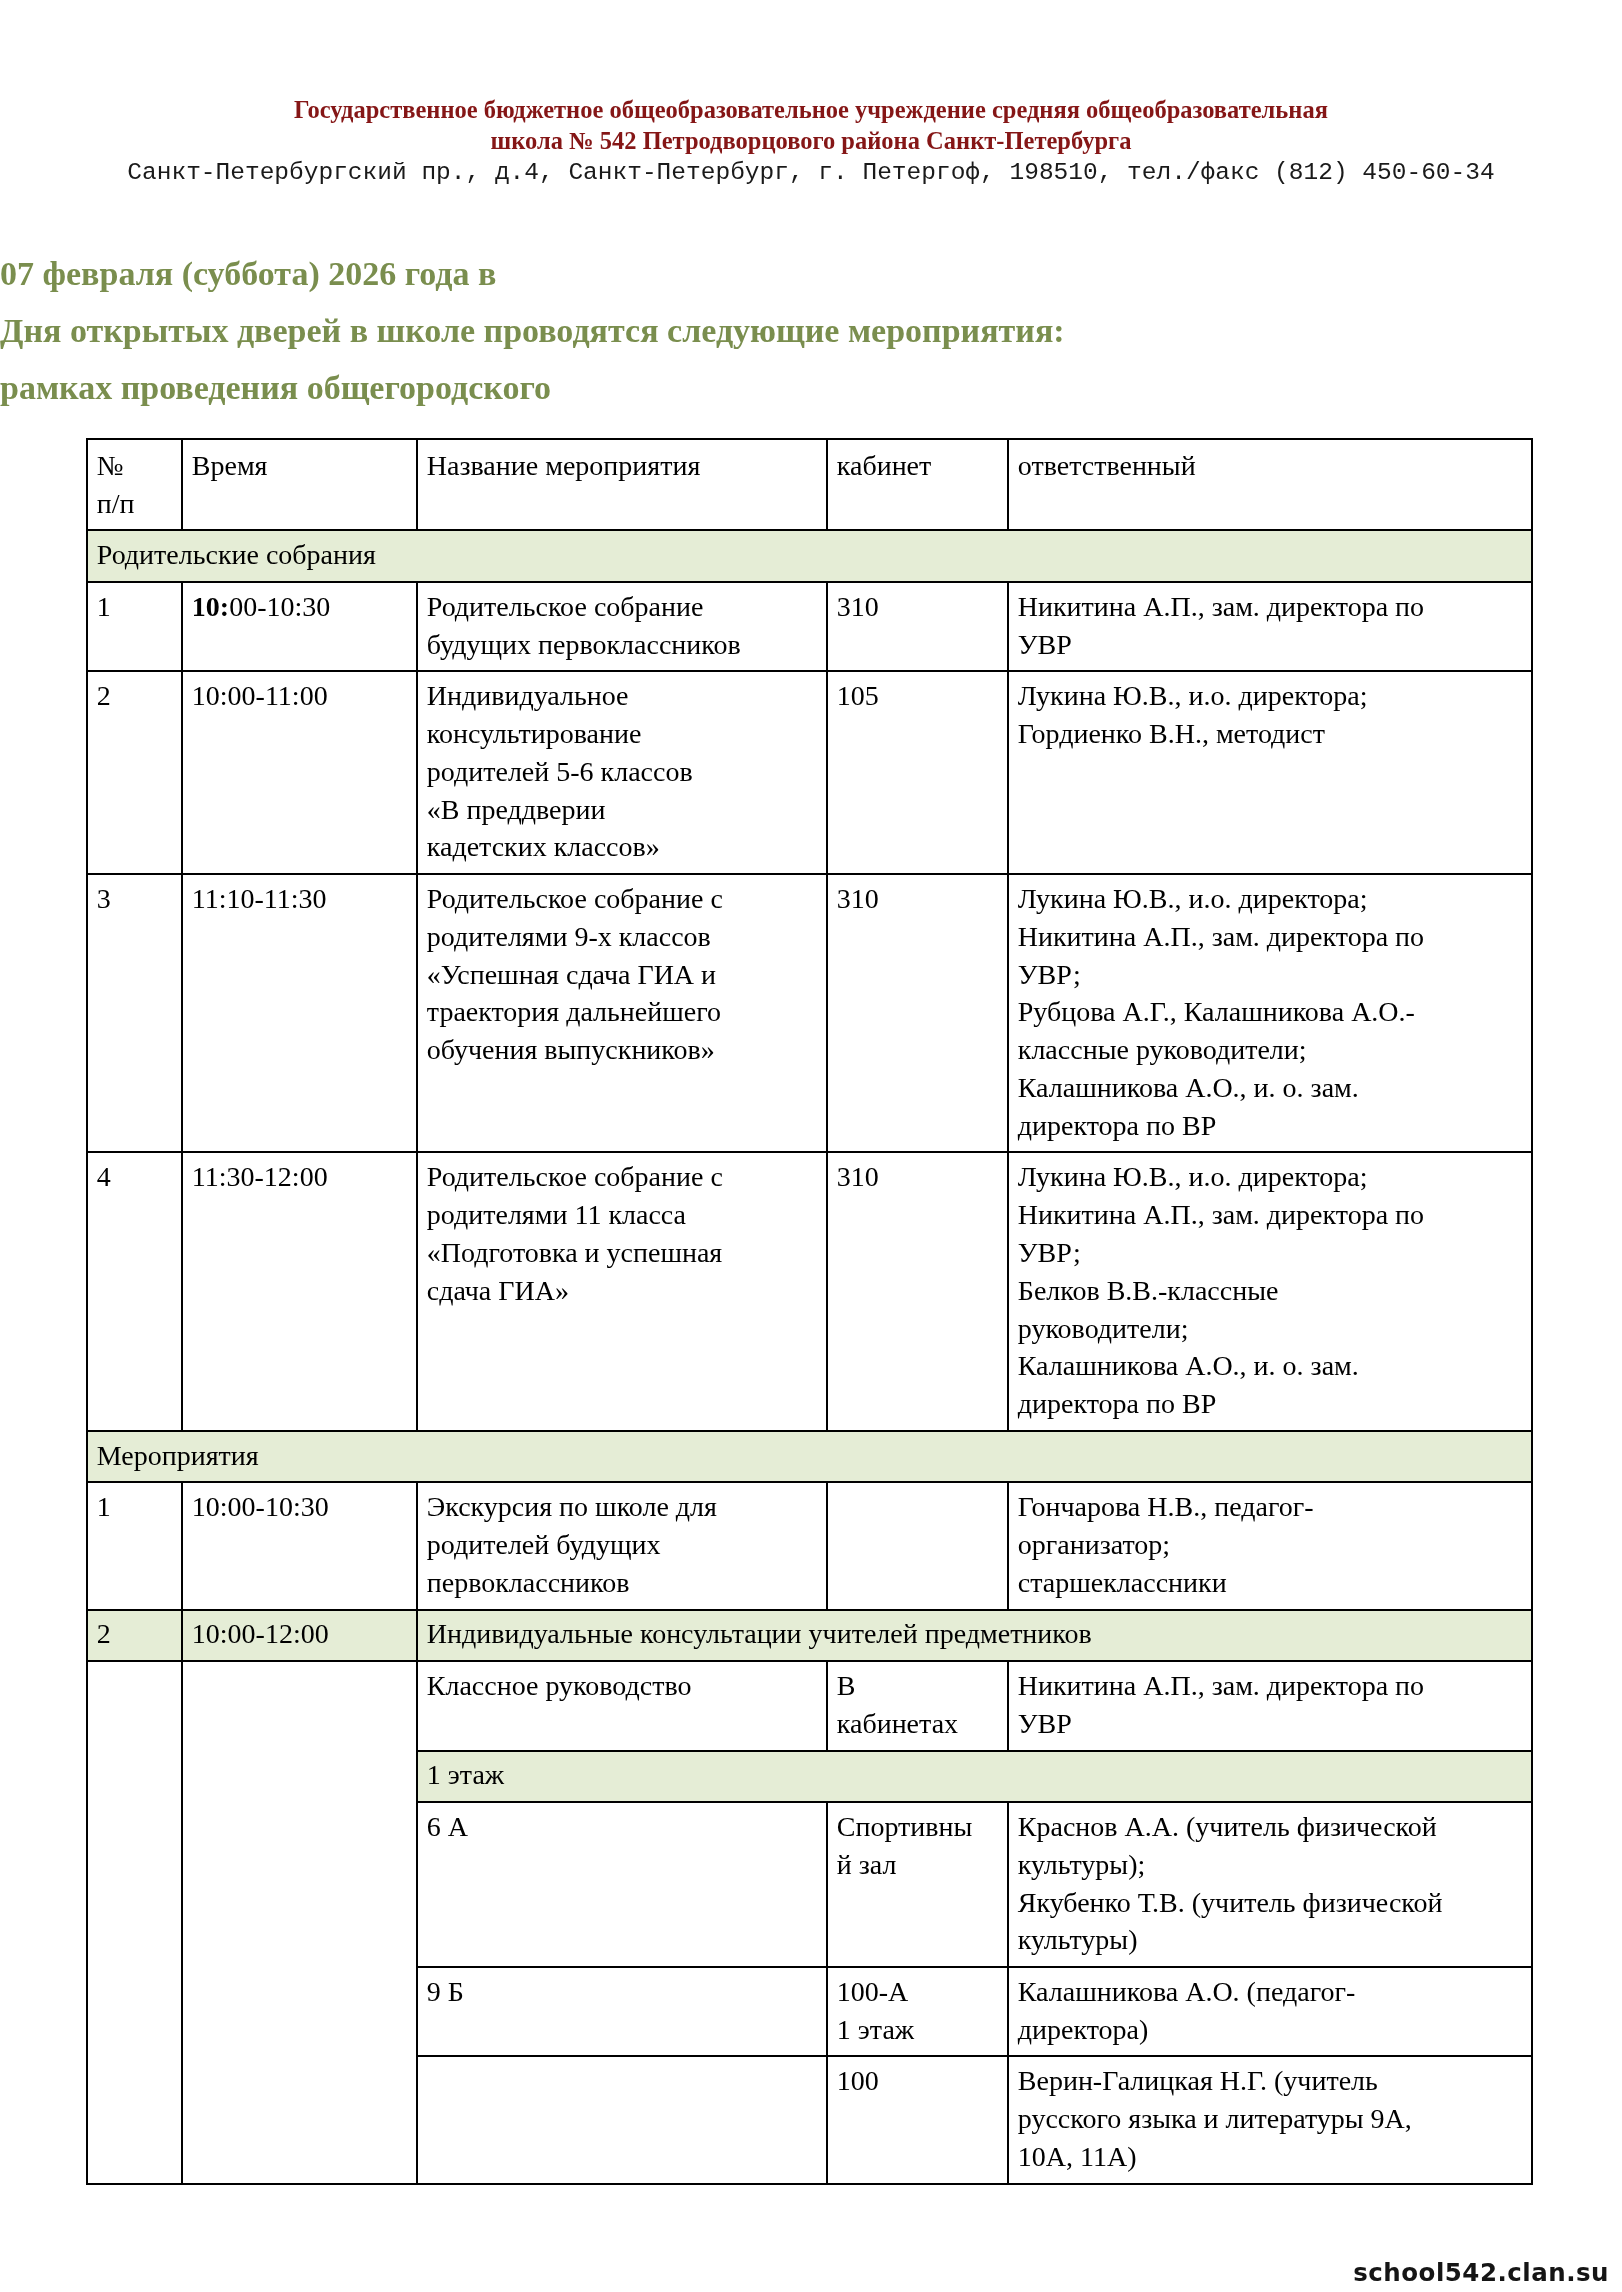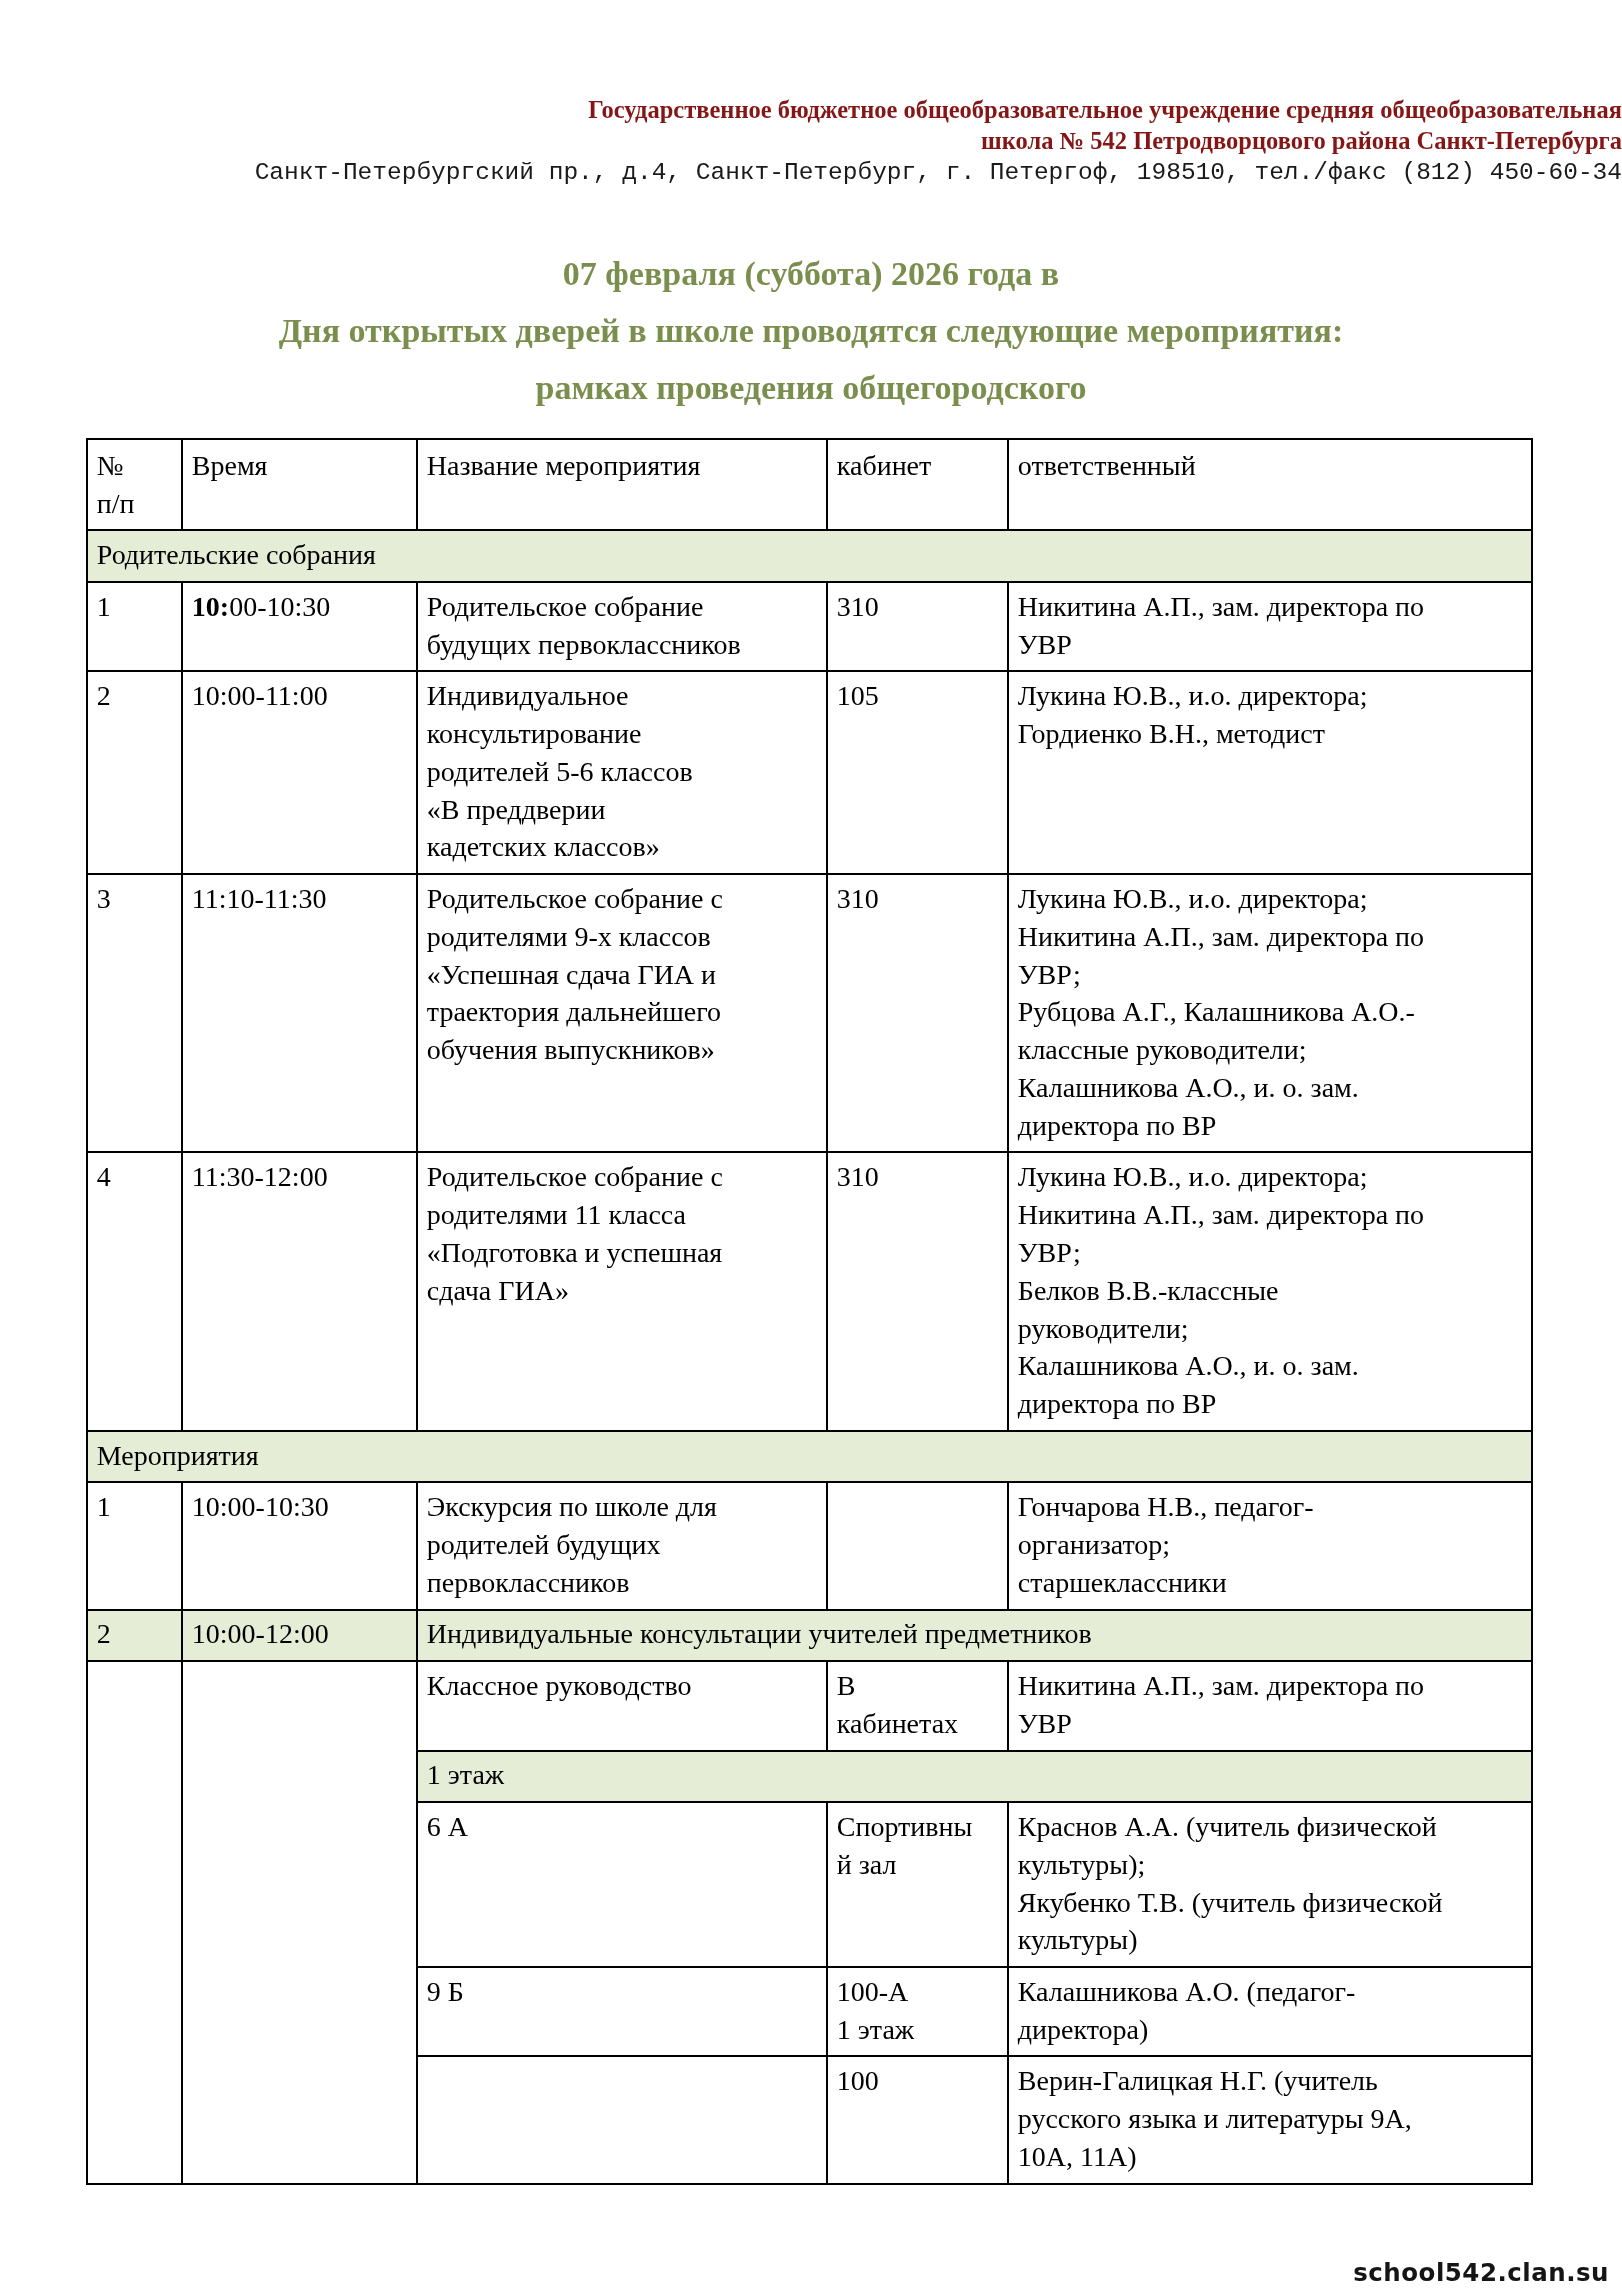--- a/index.html
+++ b/index.html
@@ -8,36 +8,36 @@
     position: relative;
     width: 1622px;
     height: 2293px;
     background: #ffffff;
     font-family: "Liberation Serif", "DejaVu Serif", serif;
     color: #000000;
     overflow: hidden;
   }
   .doc-header {
     padding-top: 94px;
-    text-align: right;
+    text-align: center;
     font-size: 24.5px;
     line-height: 1.28;
   }
   .doc-header .org {
     font-weight: bold;
     color: var(--accent-header, #851616);
   }
   .doc-header .addr {
     color: #1a1a1a;
     font-weight: normal;
     font-family: Liberation Mono, monospace;
   }
   .doc-title {
     margin-top: 57px;
-    text-align: center;
+    text-align: left;
     font-weight: bold;
     font-size: 34px;
     line-height: 1.68;
     color: var(--accent-title, #7A8E4E);
   }
   table.schedule {
     margin: 21.6px 0 0 86px;
     width: 1446px;
     table-layout: fixed;
     border-collapse: collapse;

